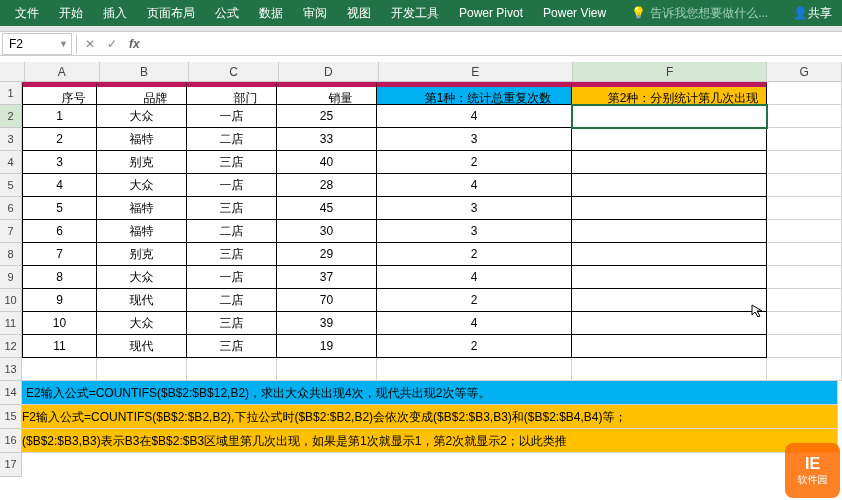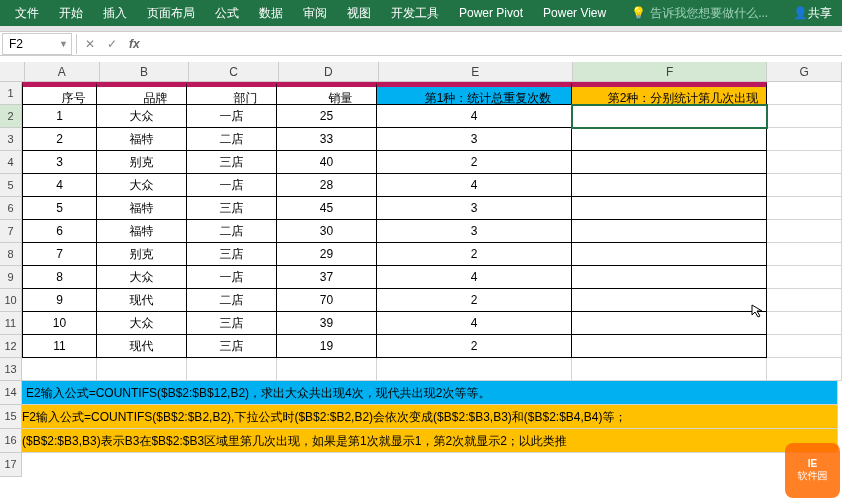--- a/index.html
+++ b/index.html
@@ -57,21 +57,21 @@
 .cell.active { outline: 2px solid #217346; outline-offset: -1px; z-index: 2; }
 
 
 .merged-note { width: 816px; }
 
 
 .mouse-cursor { position: absolute; top: 303px; left: 750px; font-size: 14px; color: #000; pointer-events: none; z-index: 100; }
 
 
 .watermark { position: absolute; right: 2px; bottom: 2px; width: 55px; height: 55px; background: #ff6a00; border-radius: 8px; display: flex; flex-direction: column; align-items: center; justify-content: center; color: #fff; font-size: 10px; opacity: 0.85; }
-.watermark .wm-top { font-size: 10px; font-weight: bold; }
+.watermark .wm-top { font-size: 16px; font-weight: bold; }
 </style>
 </head>
 <body>
 
 <div class="ribbon">
   <div class="tab">文件</div>
   <div class="tab">开始</div>
   <div class="tab">插入</div>
   <div class="tab">页面布局</div>
   <div class="tab">公式</div>

